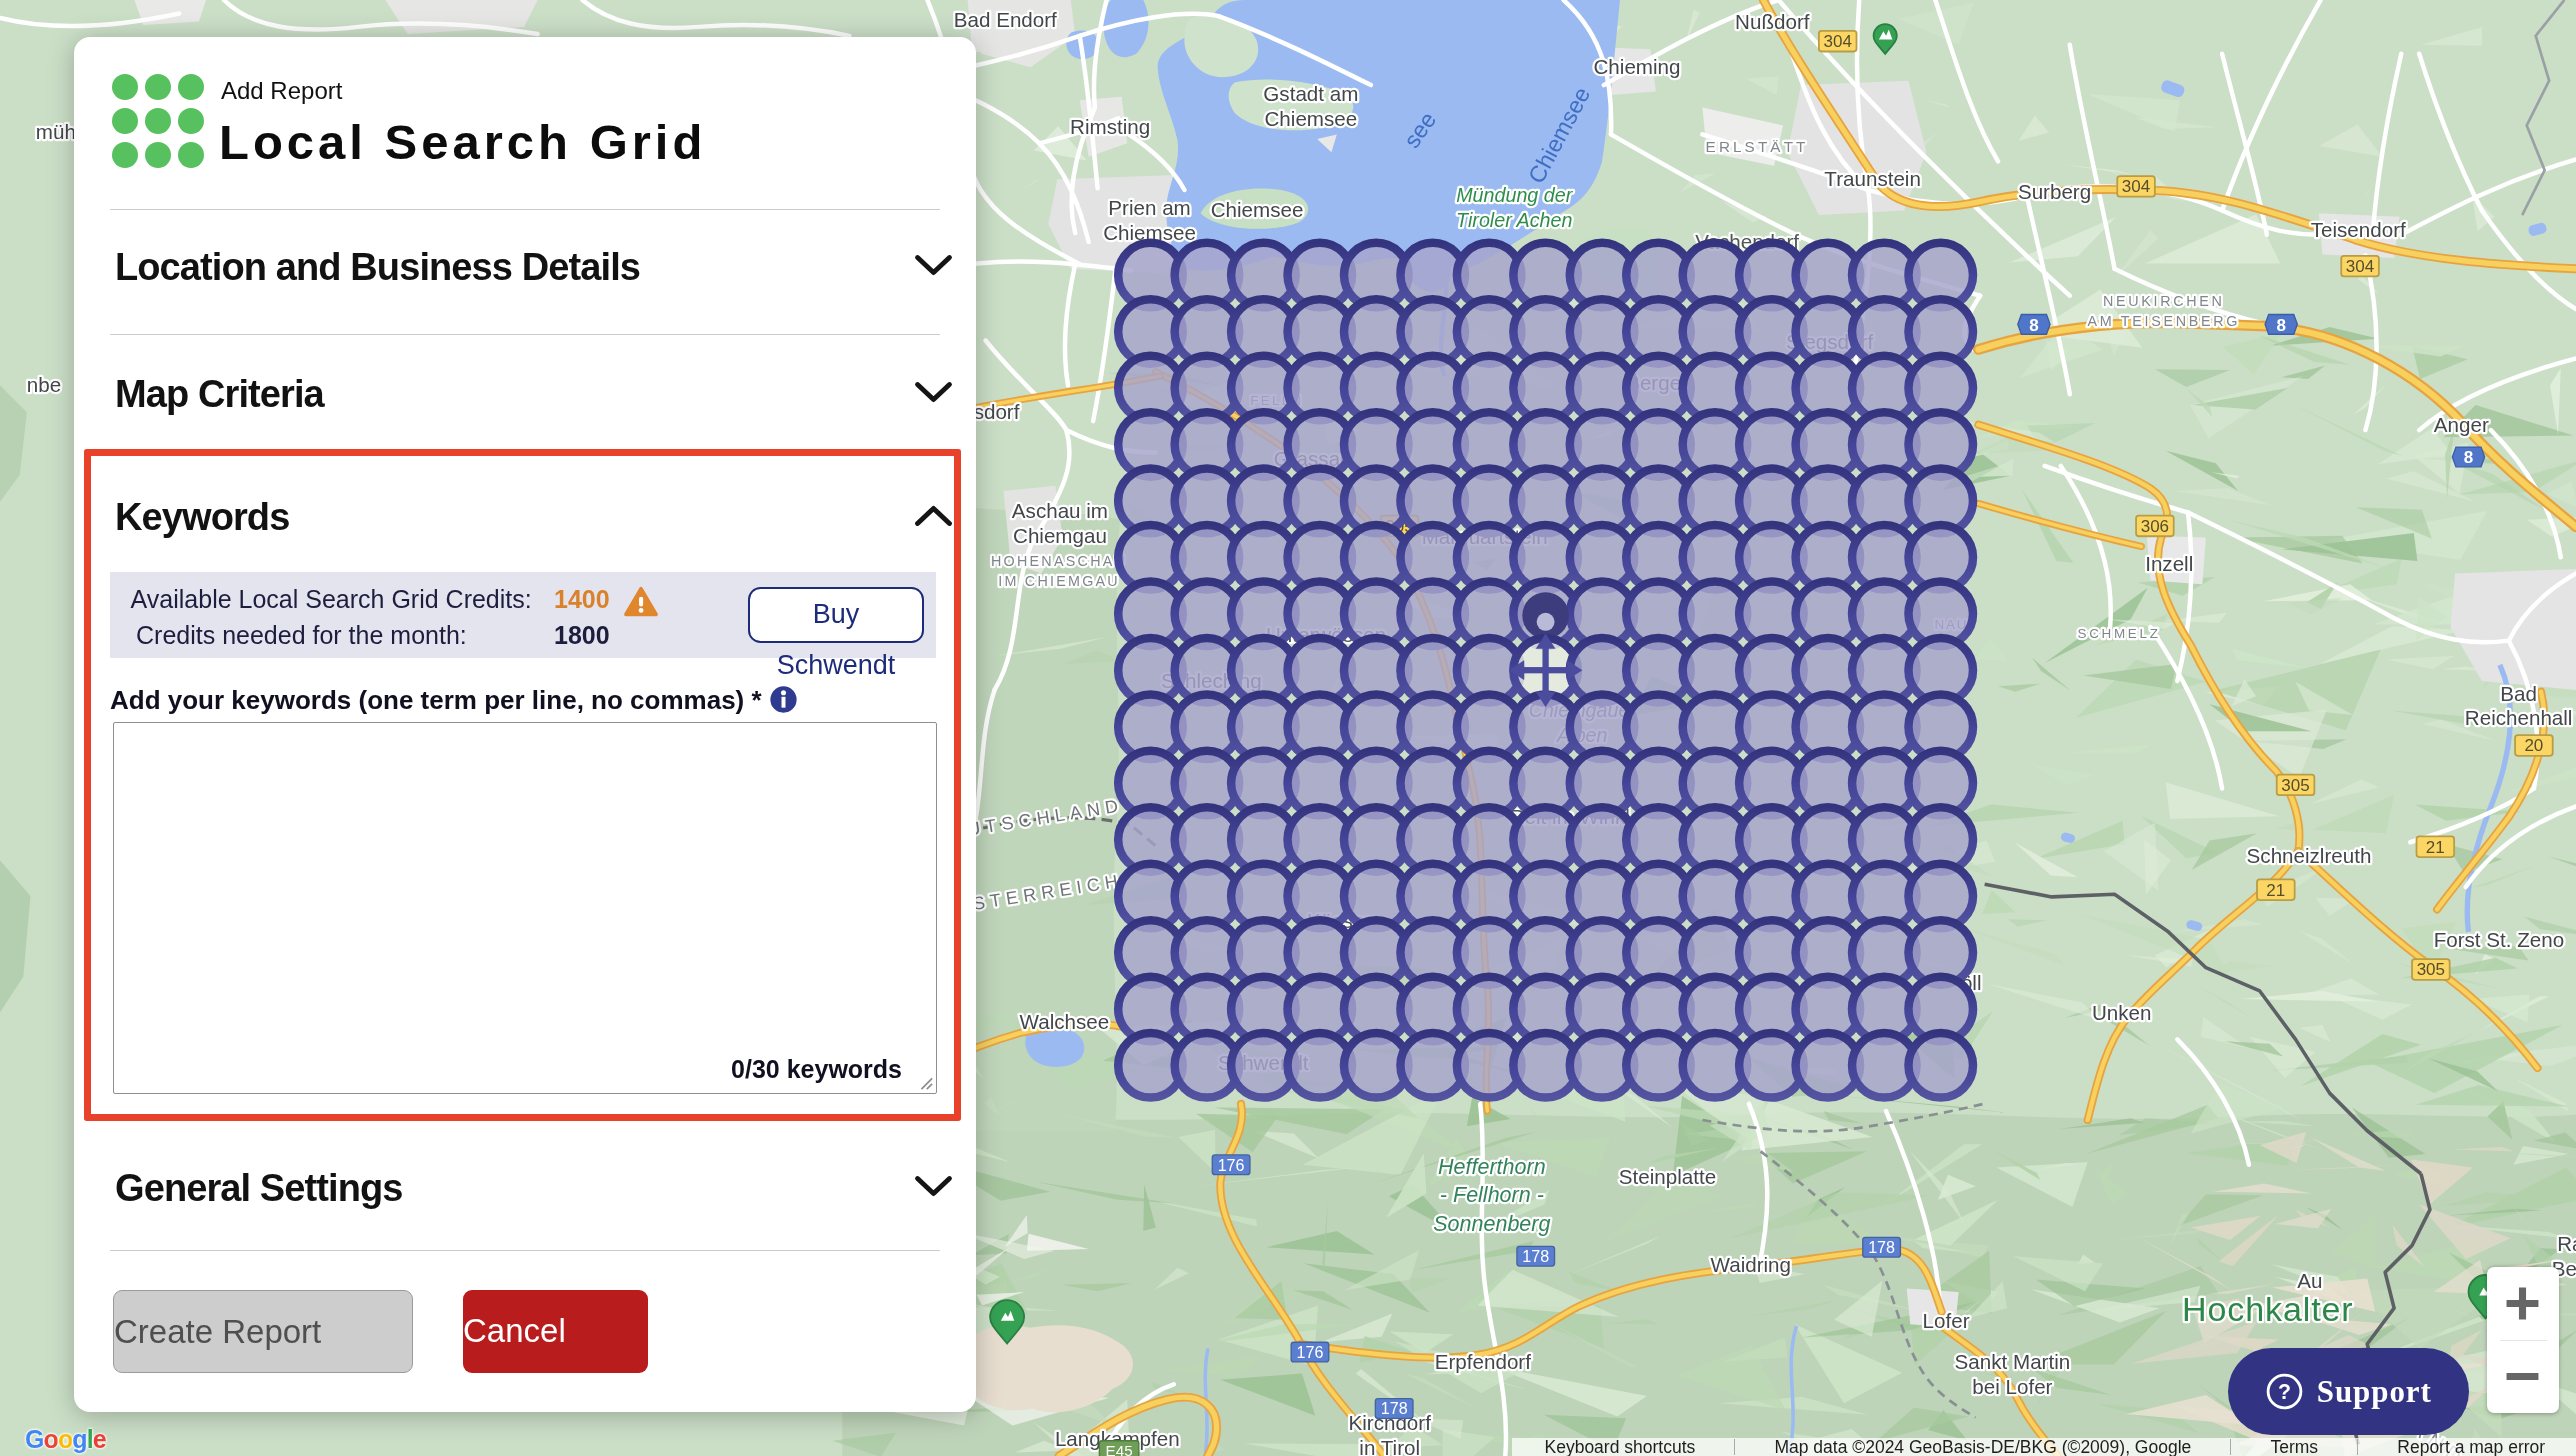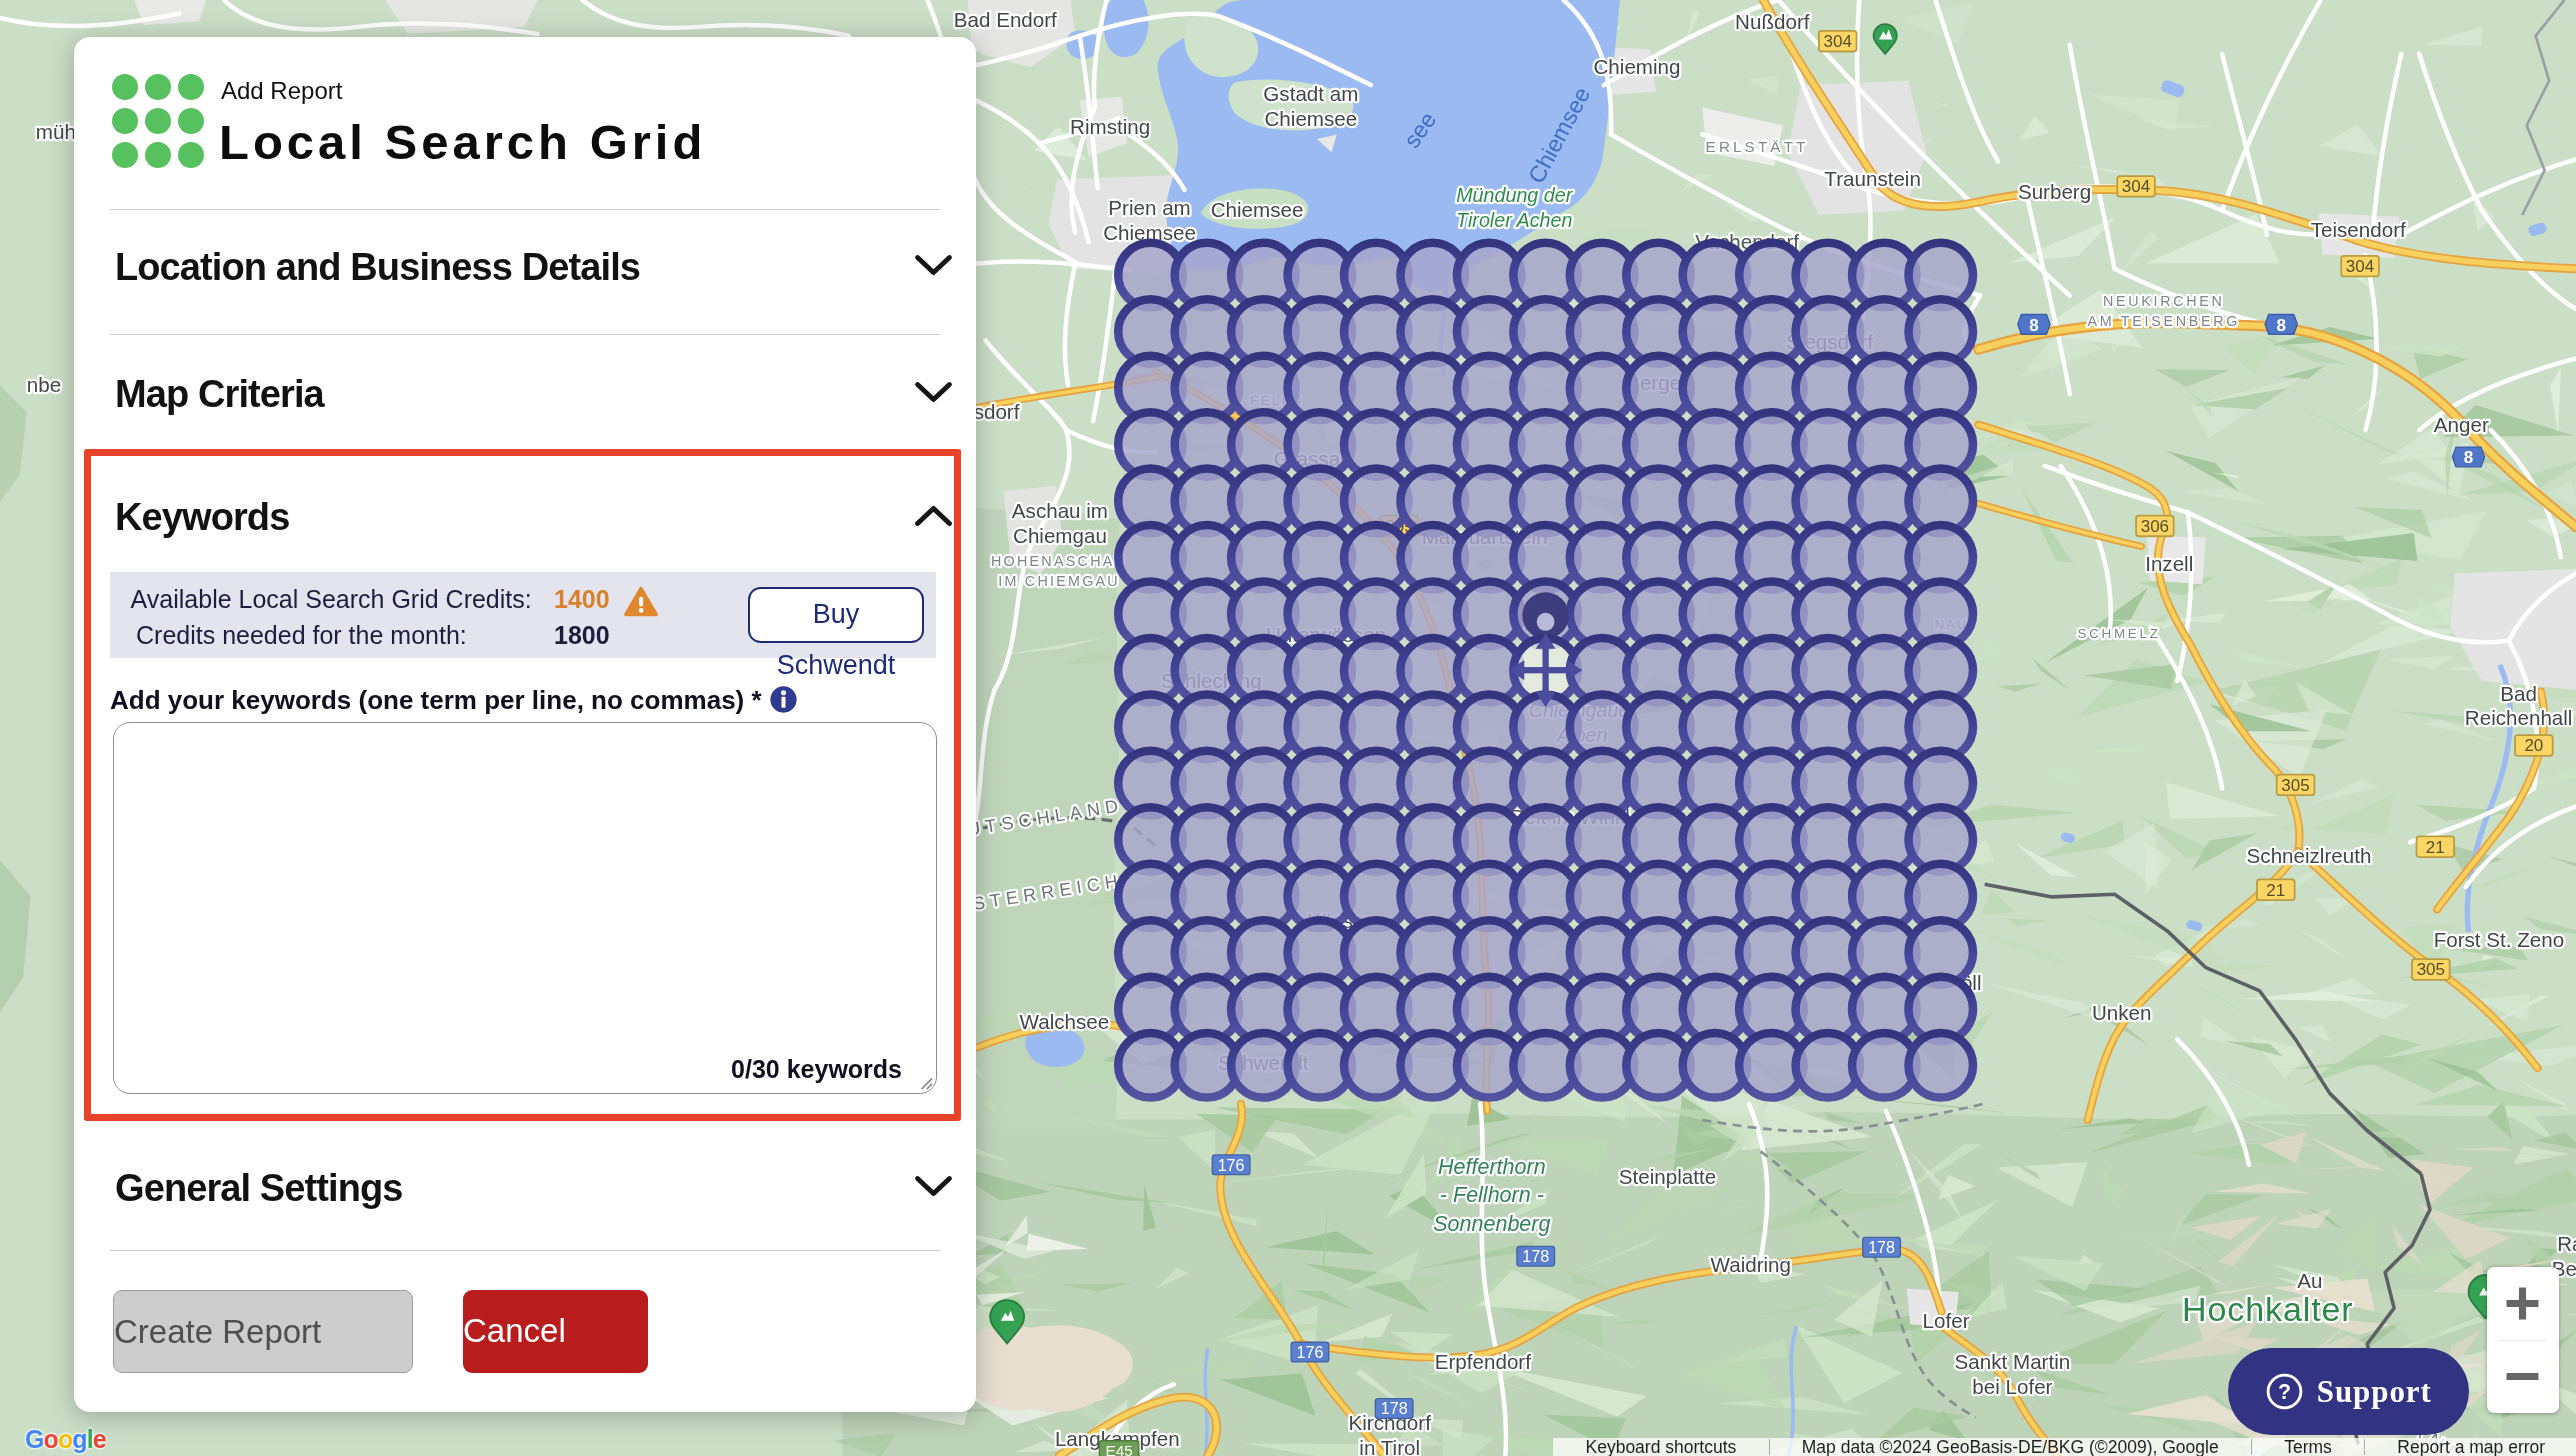--- a/index.html
+++ b/index.html
@@ -10,33 +10,33 @@
 .abs { position:absolute; }
 .dot { position:absolute; width:26px; height:26px; border-radius:50%; background:#57c05f; }
 .hdr { font-weight:bold; color:#121212; font-size:38px; letter-spacing:-0.9px; }
 .divider { position:absolute; left:36px; width:830px; height:0.9px; background:#cccccc; }
 .chev { position:absolute; }
 .redbox { position:absolute; left:10px; top:412px; width:877px; height:672px; border:7.2px solid #e8432a; border-radius:2.7px; }
 .credits { position:absolute; left:36px; top:535px; width:826px; height:86px; background:#e4e4ef; font-size:25px; color:#1d1d3e; }
 .buy { position:absolute; left:638px; top:15.2px; width:176px; height:56px; border:2.7px solid #1d2b7b; border-radius:12.5px;
   color:#1d2b7b; font-size:27px; text-align:center; line-height:51px; background:#fff; }
 .kwlabel { position:absolute; left:36px; top:648px; font-size:26px; font-weight:bold; color:#101020; }
-.ta { position:absolute; left:39px; top:685px; width:824px; height:372px; border:1.8px solid #8f8f8f; border-radius:17px; background:#fff; }
+.ta { position:absolute; left:39px; top:685px; width:824px; height:372px; border:1.8px solid #8f8f8f; border-radius:2px; background:#fff; }
 .count { position:absolute; right:34px; bottom:9px; font-size:25px; font-weight:bold; color:#101020; }
 .btn { position:absolute; top:1253px; height:83px; border-radius:9px; font-size:33px; text-align:left; line-height:81px; }
 .create { left:39px; width:300px; background:#cdcdcd; border:1.8px solid #9b9b9b; color:#4f4f4f; }
 .cancel { left:389px; width:185px; background:#b91c1c; color:#fff; }
 .support { position:absolute; left:2228px; top:1348px; width:241px; height:87px; border-radius:44px; background:#333384;
   color:#fff; display:flex; align-items:center; justify-content:center; gap:12.5px; }
 .support .txt { font-size:31px; font-weight:bold; letter-spacing:0.9px;font-family:Liberation Serif, serif; }
 .zoomctl { position:absolute; left:2487px; top:1267px; width:72px; height:146px; background:#fff; border-radius:7.2px;
   box-shadow:0 0.9px 4.5px rgba(0,0,0,.3); }
 .zoomctl .bar { position:absolute; left:12.5px; top:73px; width:47px; height:0.9px; background:#e6e6e6; }
 .attr { position:absolute; left:1512px; right:0; top:1438px; height:18px; background:rgba(255,255,255,.75);
-  display:flex; align-items:center; justify-content:space-between; padding:0 10.8px 0 12.5px; font-size:17.5px; color:#1f1f1f; white-space:nowrap;margin-left:41px; }
+  display:flex; align-items:center; justify-content:space-between; padding:0 10.8px 0 12.5px; font-size:17.5px; color:#1f1f1f; white-space:nowrap; }
 .attr span { padding:0 20px; }
 .attr .sep { padding:0; width:0.9px; height:16px; background:#aaa; flex:none; }
 .glogo { position:absolute; left:25px; top:1425px; font-size:25px; font-weight:bold; letter-spacing:-0.9px;
   text-shadow:0 0 2.7px #fff,0 0 2.7px #fff,0 0 2.7px #fff; }
 </style></head>
 <body>
 <svg id="map" width="2576" height="1456" viewBox="0 0 2875 1625">
 <defs>
 <linearGradient id="rg" x1="0" y1="0" x2="0" y2="1">
  <stop offset="0" stop-color="#34347e"></stop>

